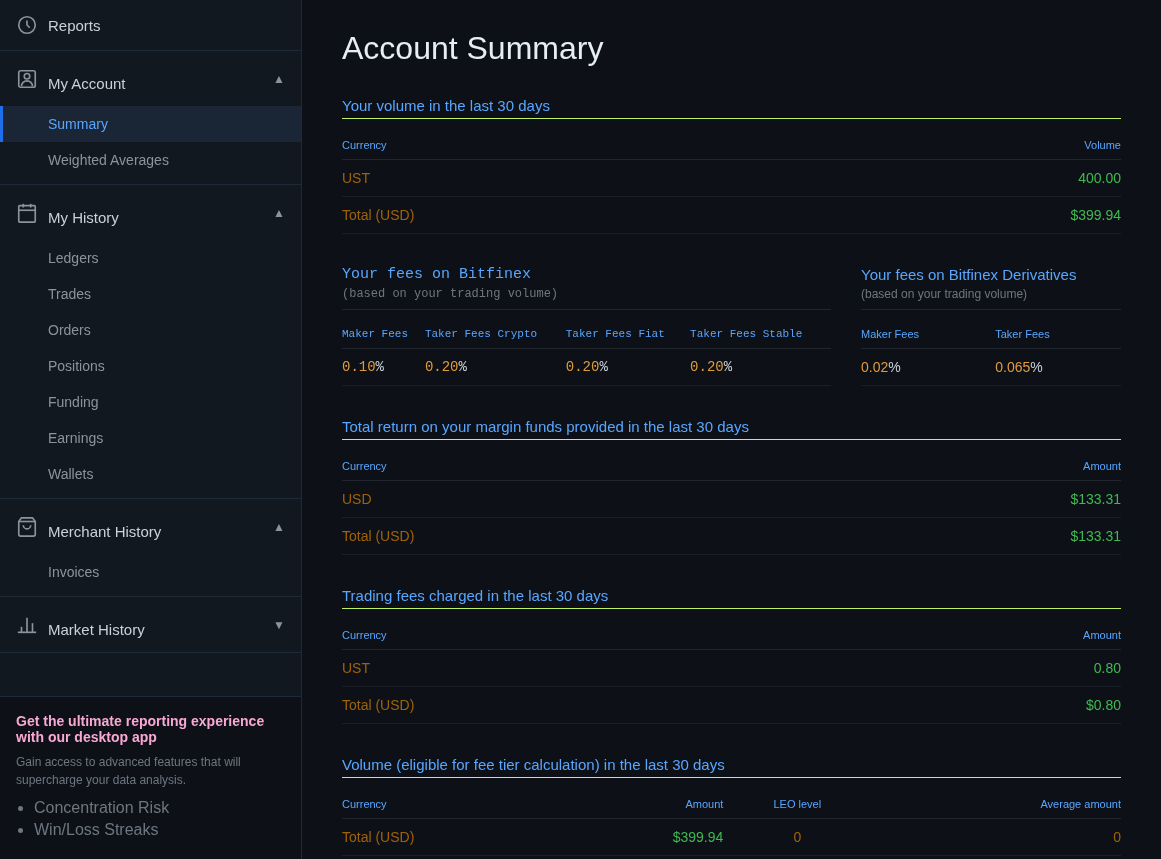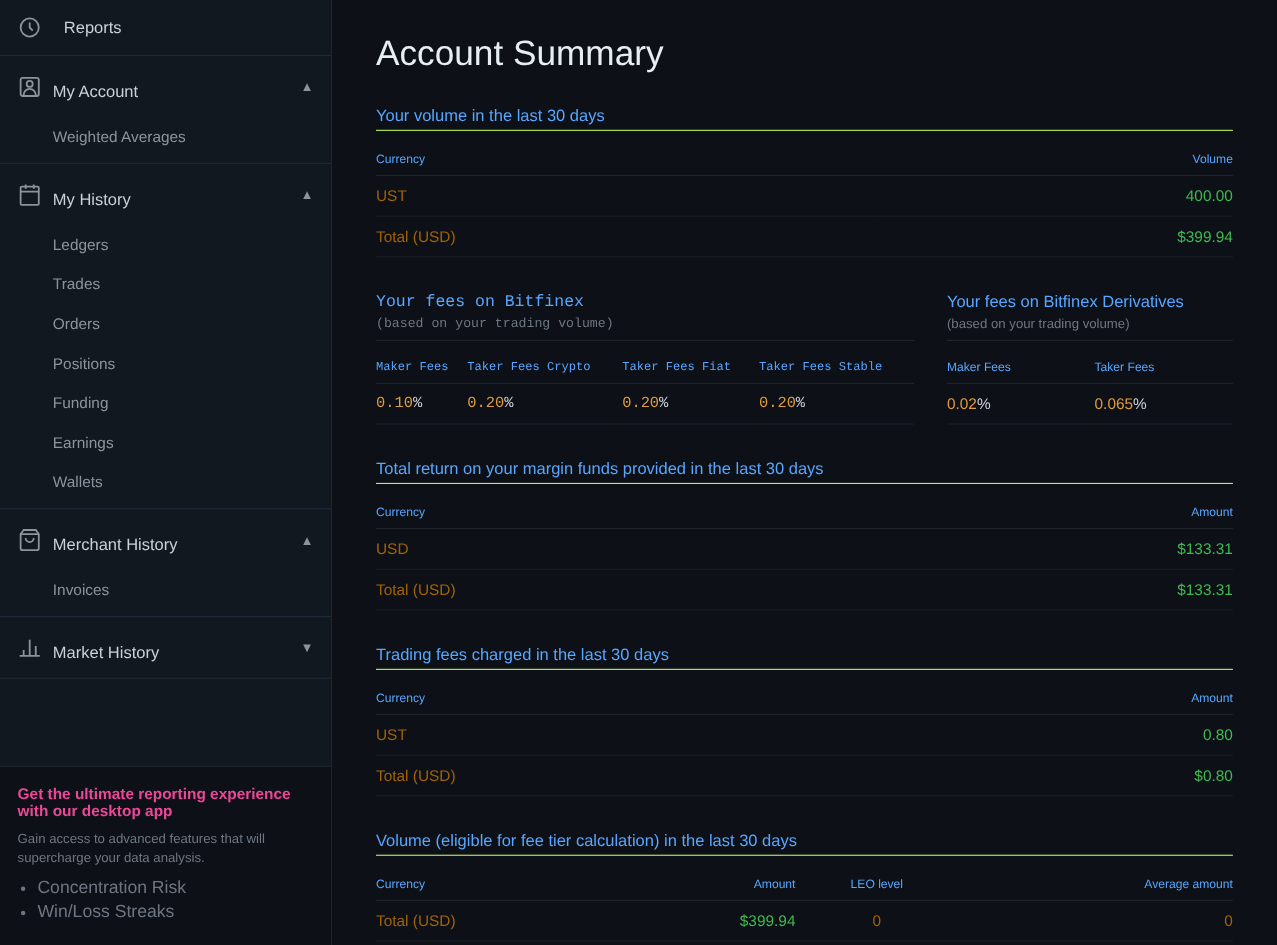--- a/index.html
+++ b/index.html
@@ -22,21 +22,21 @@
       display: flex;
       flex-direction: column;
       height: 100vh;
       overflow-y: auto;
     }
 
     .sidebar-top-item {
       display: flex;
       align-items: center;
       padding: 14px 16px;
-      gap: 20px;
+      gap: 10px;
       border-bottom: 1px solid #1e2a38;
       cursor: pointer;
     }
     .sidebar-top-item .item-icon {
       width: 22px;
       height: 22px;
       color: #8b949e;
       flex-shrink: 0;
     }
     .sidebar-top-item .item-label {
@@ -96,21 +96,21 @@
 
     .sidebar-promo {
       margin-top: auto;
       padding: 16px;
       background: #0d1117;
       border-top: 1px solid #1e2a38;
     }
     .promo-title {
       font-size: 14px;
       font-weight: 600;
-      color: #ec4899;
+      color: #f9a8d4;
       margin-bottom: 8px;
     }
     .promo-desc {
       font-size: 12px;
       color: #6e7681;
       margin-bottom: 10px;
       line-height: 1.5;
     }
     .promo-list {
       list-style: disc;
@@ -231,20 +231,21 @@
             <rect x="3" y="3" width="18" height="18" rx="2"></rect>
             <circle cx="12" cy="9" r="3"></circle>
             <path d="M6 20c0-3.3 2.7-6 6-6s6 2.7 6 6"></path>
           </svg>
         </span>
         <span class="section-label">My Account</span>
       </div>
       <span class="chevron-icon">▲</span>
     </div>
     <div class="sidebar-sub-items">
+      <div class="sidebar-sub-item active">Summary</div>
       <div class="sidebar-sub-item">Weighted Averages</div>
     </div>
   </div>
 
   <div class="sidebar-section">
     <div class="sidebar-section-header">
       <div class="sidebar-section-header-left">
         <span class="section-icon">
           <svg viewBox="0 0 24 24" fill="none" stroke="currentColor" stroke-width="1.8" width="22" height="22">
             <rect x="3" y="4" width="18" height="18" rx="1"></rect>

